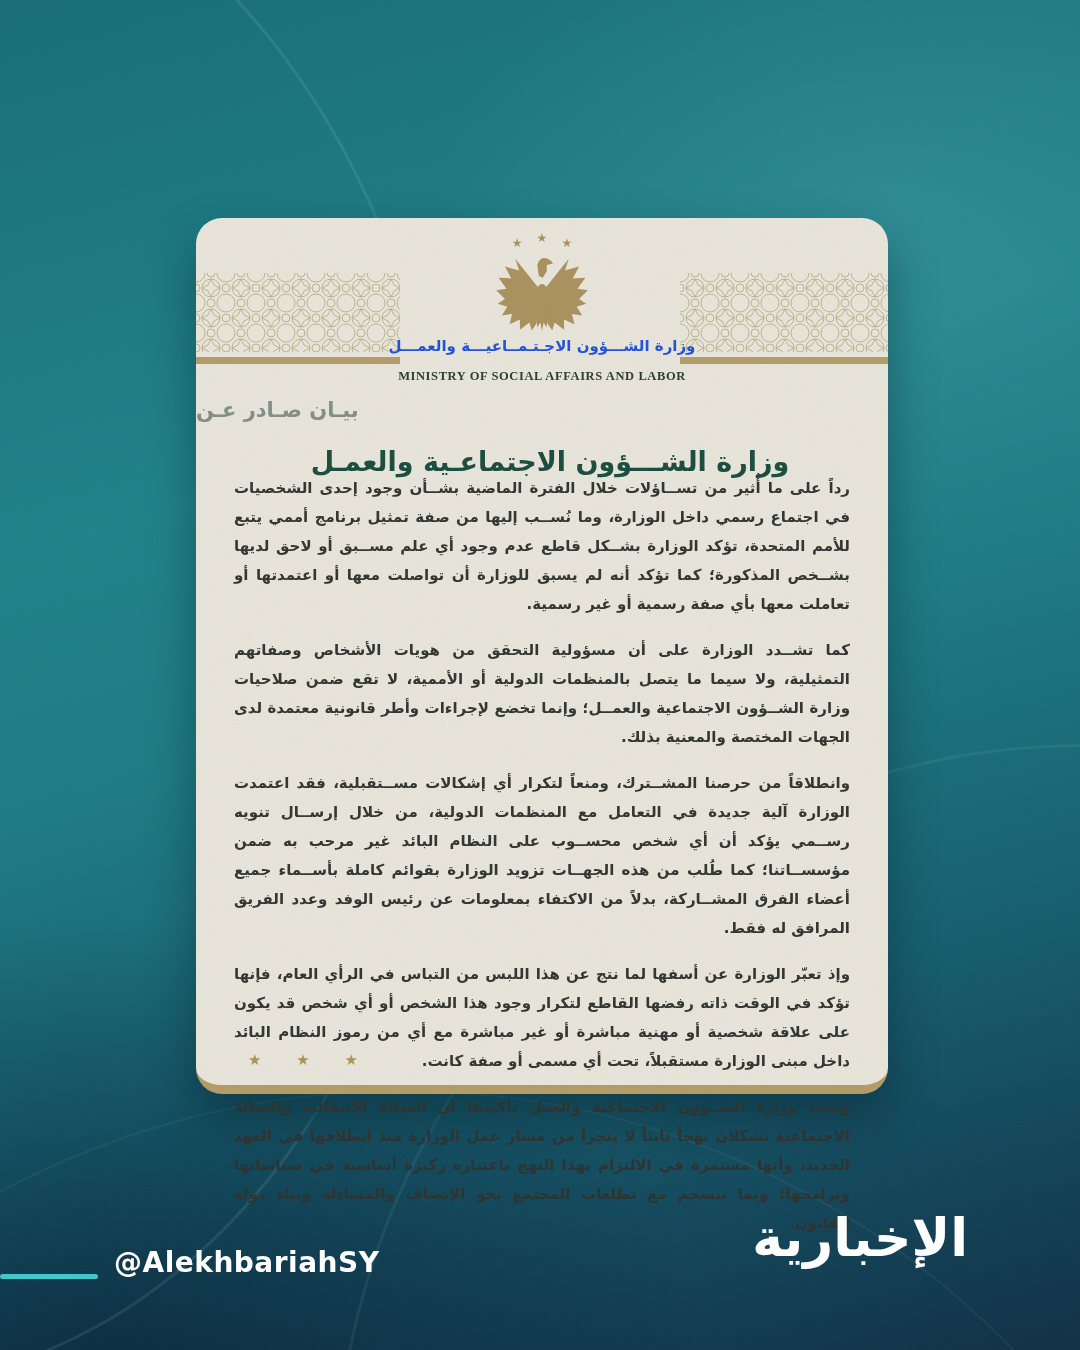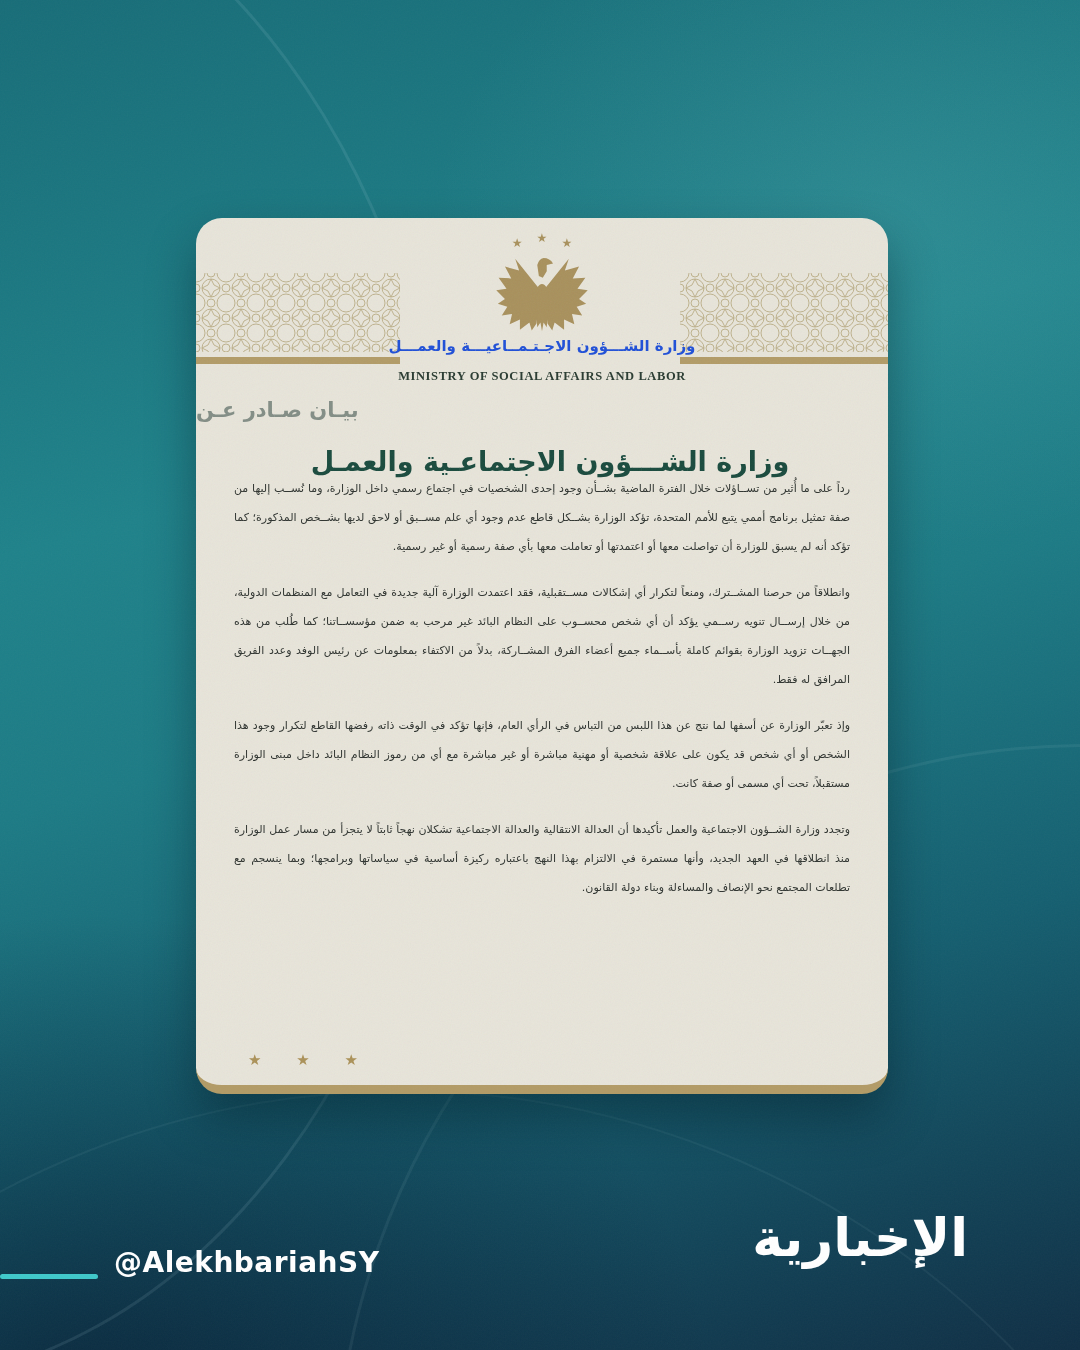--- a/index.html
+++ b/index.html
@@ -39,21 +39,21 @@
   .ministry-en{margin-top:14px;font-family:"Liberation Serif","DejaVu Serif",serif;
     font-size:12.5px;letter-spacing:.6px;color:#27392f;font-weight:bold;}
 
   .stmt-label{position:absolute;top:180px;width:100%;text-align:left;
     font-size:21px;color:#828d85;font-weight:bold;letter-spacing:1px;}
   .stmt-title{position:absolute;top:220px;width:100%;text-align:center;margin:8px;
     font-size:27px;color:#17493c;font-weight:bold;}
 
   .bodytext{position:absolute;top:256px;left:38px;right:38px;direction:rtl;}
   .bodytext p{
-    margin:0 0 17px 0;font-size:11px;line-height:29px;font-weight:normal;
+    margin:0 0 17px 0;font-size:15px;line-height:29px;font-weight:bold;
     color:#2d322e;text-align:justify;text-justify:inter-word;
   }
   .closing-stars{position:absolute;left:52px;bottom:16px;
     color:#ab9157;font-size:15px;letter-spacing:15px;}
 
   .paper-noise{position:absolute;inset:0;width:100%;height:100%;opacity:.05;
     pointer-events:none;border-radius:26px;}
 
   
   .handle-wrap{position:absolute;left:0;top:1246px;display:flex;align-items:flex-end;}
@@ -137,20 +137,21 @@
       </svg>
       <div class="ministry-ar" dir="rtl">وزارة الشـــؤون الاجـتـمــاعيـــة والعمـــل</div>
       <div class="ministry-en">MINISTRY OF SOCIAL AFFAIRS AND LABOR</div>
     </div>
 
     <div class="stmt-label" dir="rtl">بيـان صـادر عـن</div>
     <h1 class="stmt-title" dir="rtl">وزارة الشـــؤون الاجتماعـية والعمـل</h1>
 
     <div class="bodytext">
       <p>رداً على ما أُثير من تســاؤلات خلال الفترة الماضية بشــأن وجود إحدى الشخصيات في اجتماع رسمي داخل الوزارة، وما نُســب إليها من صفة تمثيل برنامج أممي يتبع للأمم المتحدة، تؤكد الوزارة بشــكل قاطع عدم وجود أي علم مســبق أو لاحق لديها بشــخص المذكورة؛ كما تؤكد أنه لم يسبق للوزارة أن تواصلت معها أو اعتمدتها أو تعاملت معها بأي صفة رسمية أو غير رسمية.</p>
+      <p>كما تشــدد الوزارة على أن مسؤولية التحقق من هويات الأشخاص وصفاتهم التمثيلية، ولا سيما ما يتصل بالمنظمات الدولية أو الأممية، لا تقع ضمن صلاحيات وزارة الشــؤون الاجتماعية والعمــل؛ وإنما تخضع لإجراءات وأطر قانونية معتمدة لدى الجهات المختصة والمعنية بذلك.</p>
       <p>وانطلاقاً من حرصنا المشــترك، ومنعاً لتكرار أي إشكالات مســتقبلية، فقد اعتمدت الوزارة آلية جديدة في التعامل مع المنظمات الدولية، من خلال إرســال تنويه رســمي يؤكد أن أي شخص محســوب على النظام البائد غير مرحب به ضمن مؤسســاتنا؛ كما طُلب من هذه الجهــات تزويد الوزارة بقوائم كاملة بأســماء جميع أعضاء الفرق المشــاركة، بدلاً من الاكتفاء بمعلومات عن رئيس الوفد وعدد الفريق المرافق له فقط.</p>
       <p>وإذ تعبّر الوزارة عن أسفها لما نتج عن هذا اللبس من التباس في الرأي العام، فإنها تؤكد في الوقت ذاته رفضها القاطع لتكرار وجود هذا الشخص أو أي شخص قد يكون على علاقة شخصية أو مهنية مباشرة أو غير مباشرة مع أي من رموز النظام البائد داخل مبنى الوزارة مستقبلاً، تحت أي مسمى أو صفة كانت.</p>
       <p>وتجدد وزارة الشــؤون الاجتماعية والعمل تأكيدها أن العدالة الانتقالية والعدالة الاجتماعية تشكلان نهجاً ثابتاً لا يتجزأ من مسار عمل الوزارة منذ انطلاقها في العهد الجديد، وأنها مستمرة في الالتزام بهذا النهج باعتباره ركيزة أساسية في سياساتها وبرامجها؛ وبما ينسجم مع تطلعات المجتمع نحو الإنصاف والمساءلة وبناء دولة القانون.</p>
     </div>
 
     <div class="closing-stars">★ ★ ★</div>
 
     <svg class="paper-noise" xmlns="http://www.w3.org/2000/svg">
       <filter id="pnz">
           <feTurbulence type="fractalNoise" baseFrequency="0.9" numOctaves="2"></feTurbulence>

